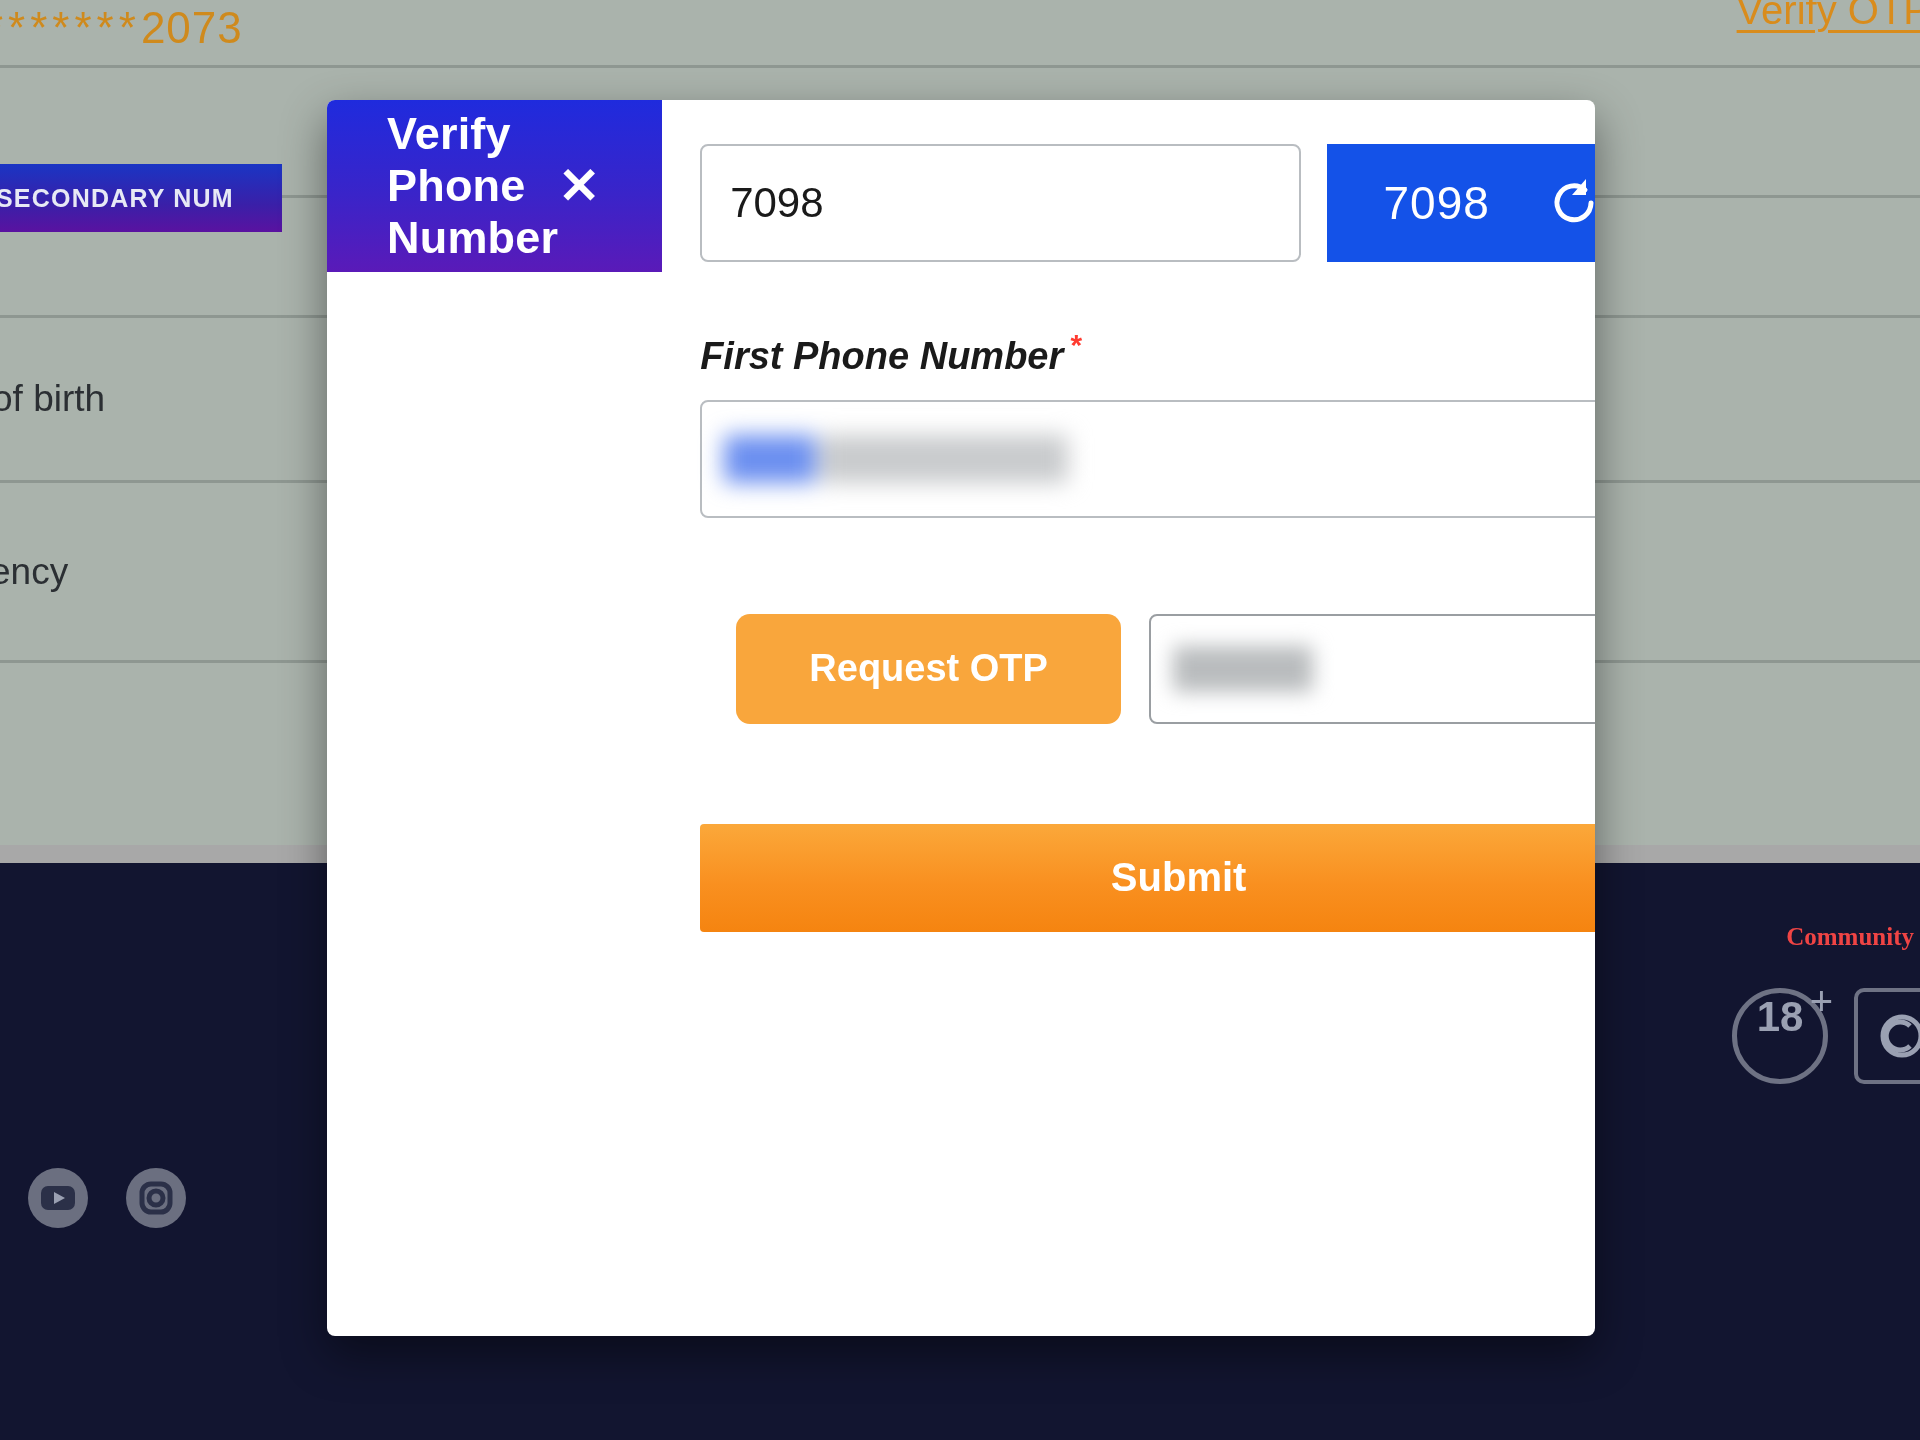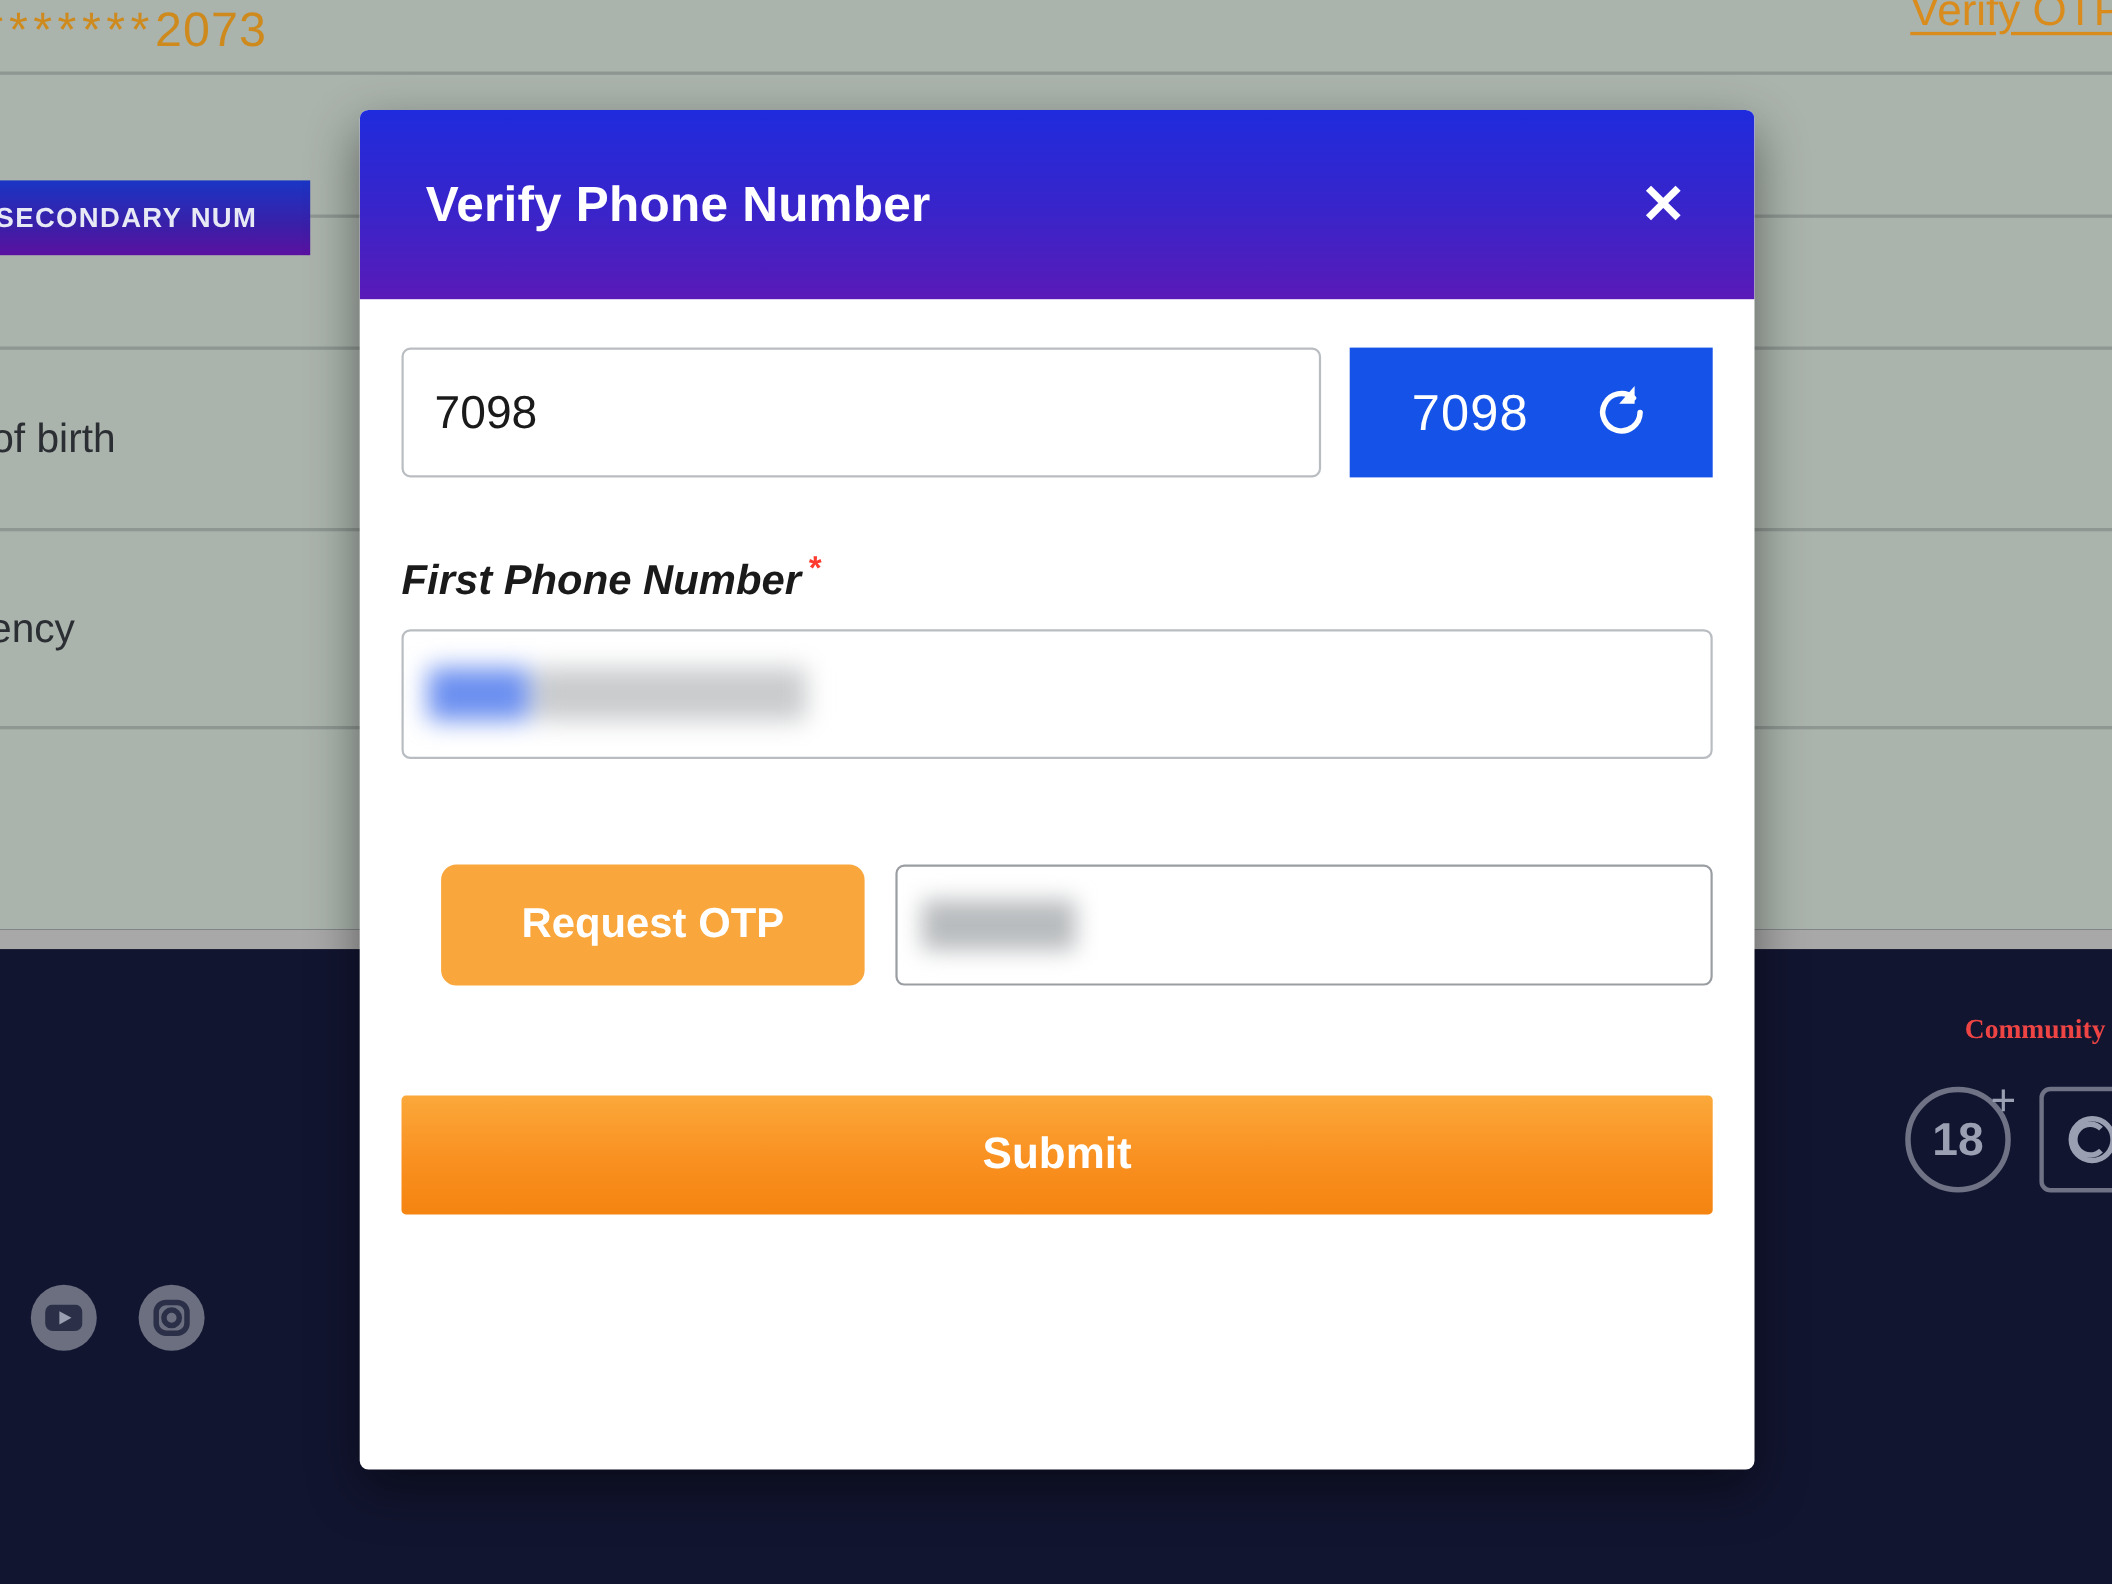--- a/index.html
+++ b/index.html
@@ -73,21 +73,21 @@
     font-size: 25px; font-weight: 700; color: #ef4444;
     white-space: nowrap;
   }
   .age-badges {
     position: absolute; right: -30px; top: 125px;
     display: flex; align-items: center; gap: 26px;
   }
   .age-18 {
     width: 96px; height: 96px; border-radius: 50%;
     border: 5px solid #6e7284;
-    display: flex; align-items: center; justify-content: center;
+    display: flex; align-items: flex-start; justify-content: center;
     color: #9aa0b2; font-size: 42px; font-weight: 700;
     position: relative;
   }
   .age-18 .plus {
     position: absolute; right: -10px; top: -14px;
     font-size: 40px; color: #9aa0b2; font-weight: 400;
   }
   .ca-badge {
     width: 96px; height: 96px; border-radius: 10px;
     border: 4px solid #6e7284;
@@ -97,21 +97,21 @@
 
   
   .modal {
     position: absolute;
     left: 327px; top: 100px;
     width: 1268px; height: 1236px;
     background: #ffffff;
     border-radius: 8px;
     box-shadow: 0 18px 46px rgba(0,0,0,0.45);
     overflow: hidden;
-    display: flex; flex-direction: column;
+    display: flex; flex-direction: row;
   }
   .modal-header {
     height: 172px;
     background: linear-gradient(180deg, #1f2bdd 0%, #3a24c9 55%, #5a1ab8 100%);
     display: flex; align-items: center; justify-content: space-between;
     padding: 0 62px 0 60px;
   }
   .modal-title {
     color: #ffffff; font-size: 45px; font-weight: 700;
     letter-spacing: 0.2px;

